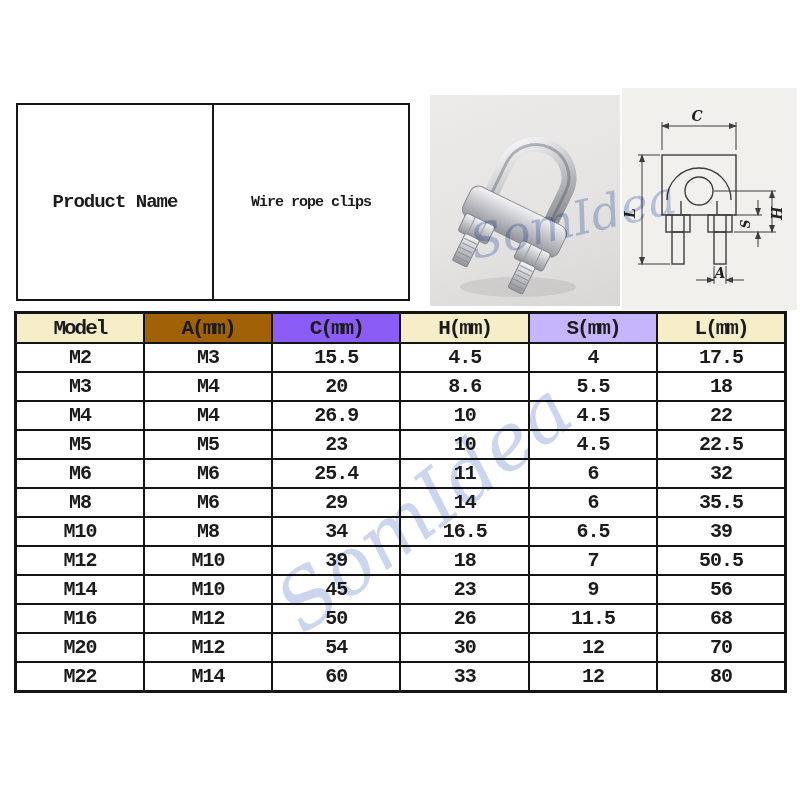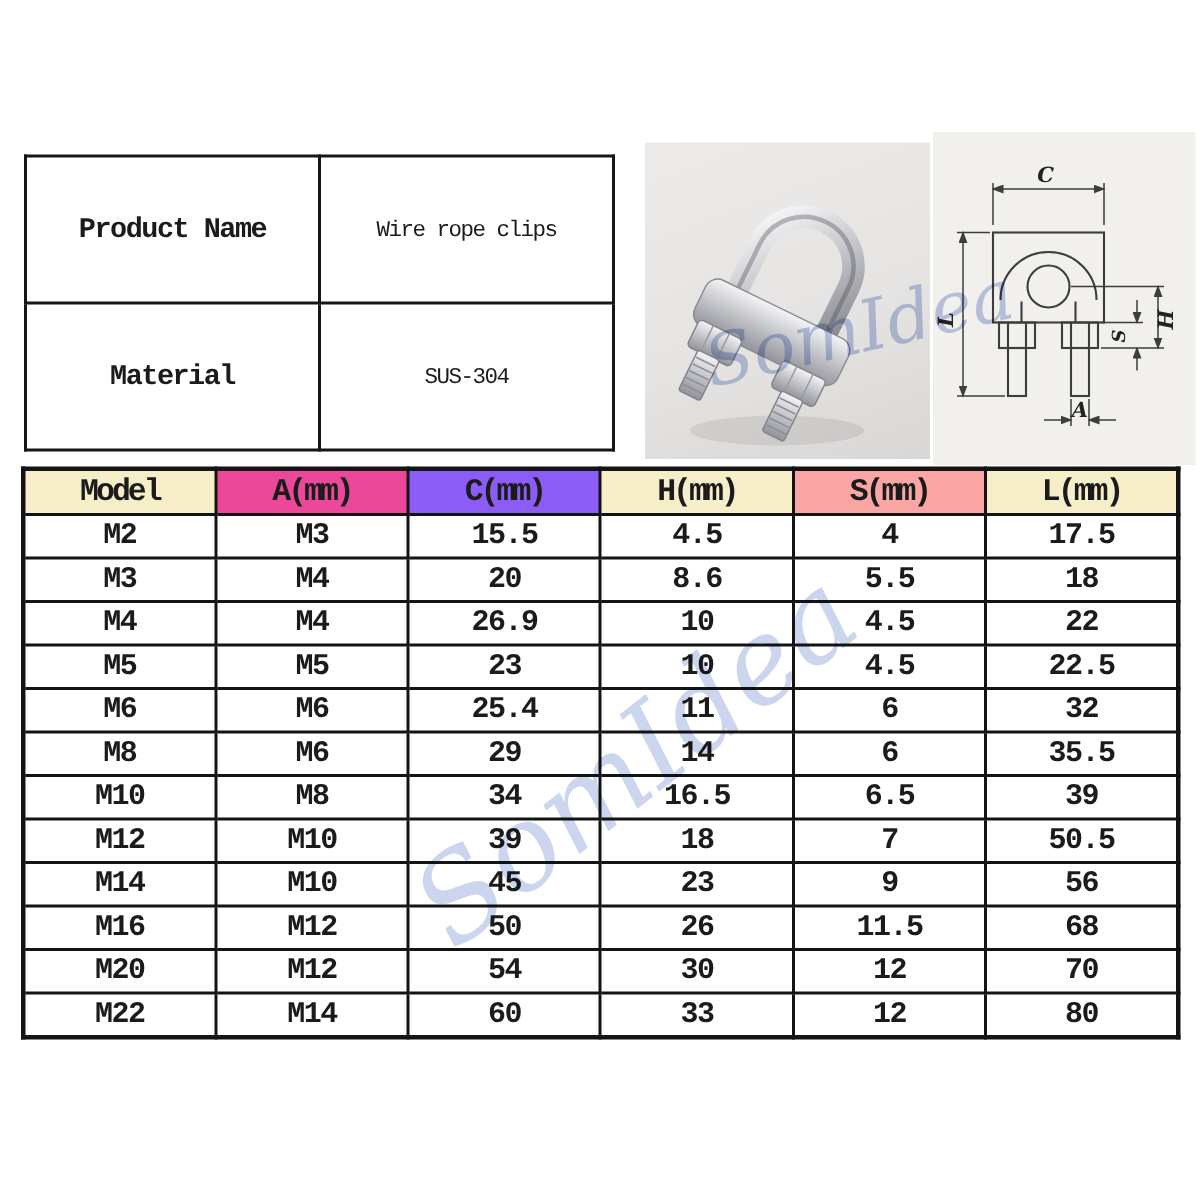--- a/index.html
+++ b/index.html
@@ -11,21 +11,21 @@
   
   .info-table{
     position:absolute;left:16px;top:103px;width:394px;height:198px;
     border-collapse:collapse;table-layout:fixed;
   }
   .info-table td{
     border:2px solid #161616;text-align:center;vertical-align:middle;
     background:#ffffff;
   }
   .info-label{font-size:19px;font-weight:bold;letter-spacing:-1px;}
-  .info-value{font-size:15px;font-weight:normal;letter-spacing:-1px;}
+  .info-value{font-size:15px;font-weight:bold;letter-spacing:-1px;}
   
   .photo{
     position:absolute;left:430px;top:95px;width:190px;height:211px;
     background:linear-gradient(160deg,#edebe9 0%,#e6e4e2 55%,#d9d7d5 100%);
   }
   
   .diagram{
     position:absolute;left:622px;top:88px;width:175px;height:222px;
     background:#f2f0ed;
   }
@@ -61,24 +61,20 @@
   svg text{font-family:"DejaVu Serif",serif;font-style:italic;font-weight:bold;fill:#222;}
 </style>
 </head>
 <body>
 
 <table class="info-table">
   <tbody>
     <tr>
       <td class="info-label">Product Name</td>
       <td class="info-value">Wire rope clips</td>
-    </tr>
-    <tr>
-      <td class="info-label">Material</td>
-      <td class="info-value">SUS-304</td>
     </tr>
   </tbody>
 </table>
 
 <div class="photo">
   <svg width="190" height="211" viewBox="0 0 190 211">
     <defs>
       <linearGradient id="metalU" x1="0" y1="0" x2="1" y2="1">
         <stop offset="0" stop-color="#fbfbfc"></stop>
         <stop offset="0.45" stop-color="#c6c7cb"></stop>
@@ -172,24 +168,24 @@
     <text x="160" y="125" font-size="14" text-anchor="middle" transform="rotate(-90 160 125)">H</text>
     <text x="128" y="136" font-size="12" text-anchor="middle" transform="rotate(-90 128 136)">S</text>
     <text x="98" y="190" font-size="14" text-anchor="middle">A</text>
   </svg>
 </div>
 
 <table class="spec-table">
   <thead>
     <tr id="spec-head-row">
         <th style="background: rgb(246, 238, 201);">Model</th>
-        <th style="background: #ec4899;">A(mm)</th>
+        <th style="background: #a16207;">A(mm)</th>
         <th style="background: #8b5cf6;">C(mm)</th>
         <th style="background: rgb(246, 238, 201);">H(mm)</th>
-        <th style="background: #fca5a5; margin-left: 36px;">S(mm)</th>
+        <th style="background: #c4b5fd; margin-left: 36px;">S(mm)</th>
         <th style="background: rgb(246, 238, 201);">L(mm)</th>
       </tr>
   </thead>
   <tbody id="spec-body">
       <tr>
         <td>M2</td>
         <td>M3</td>
         <td>15.5</td>
         <td>4.5</td>
         <td>4</td>

